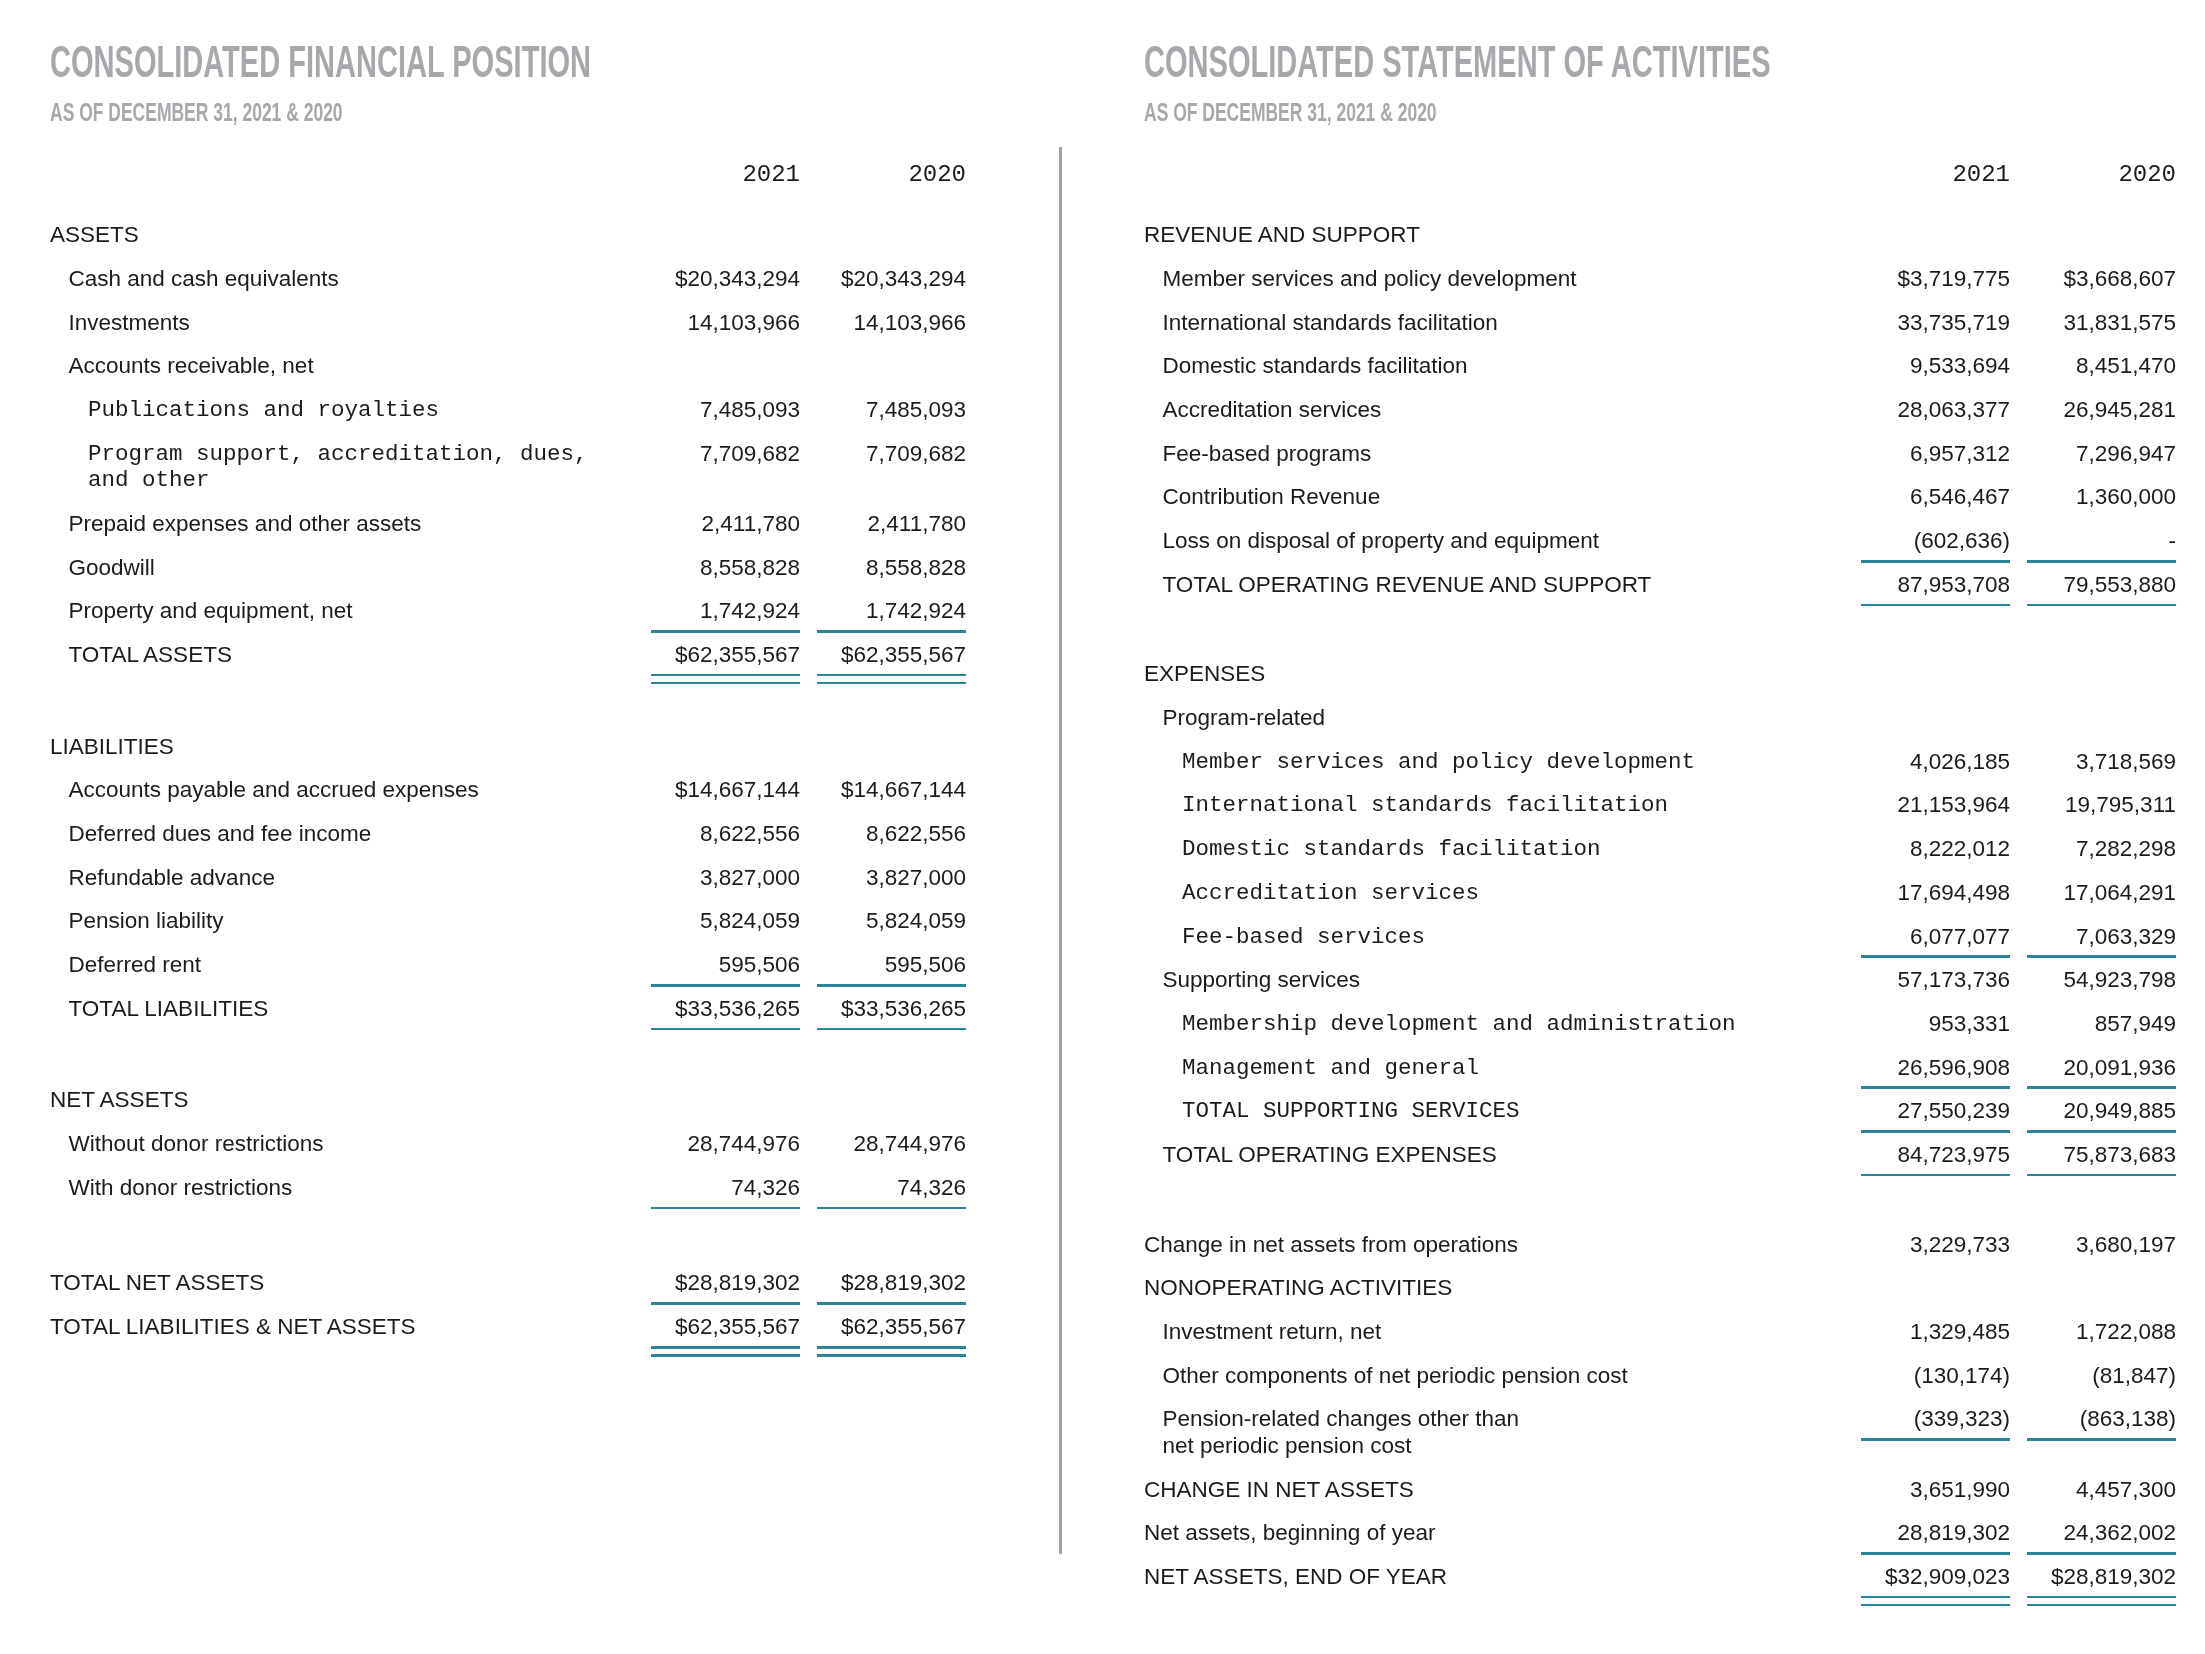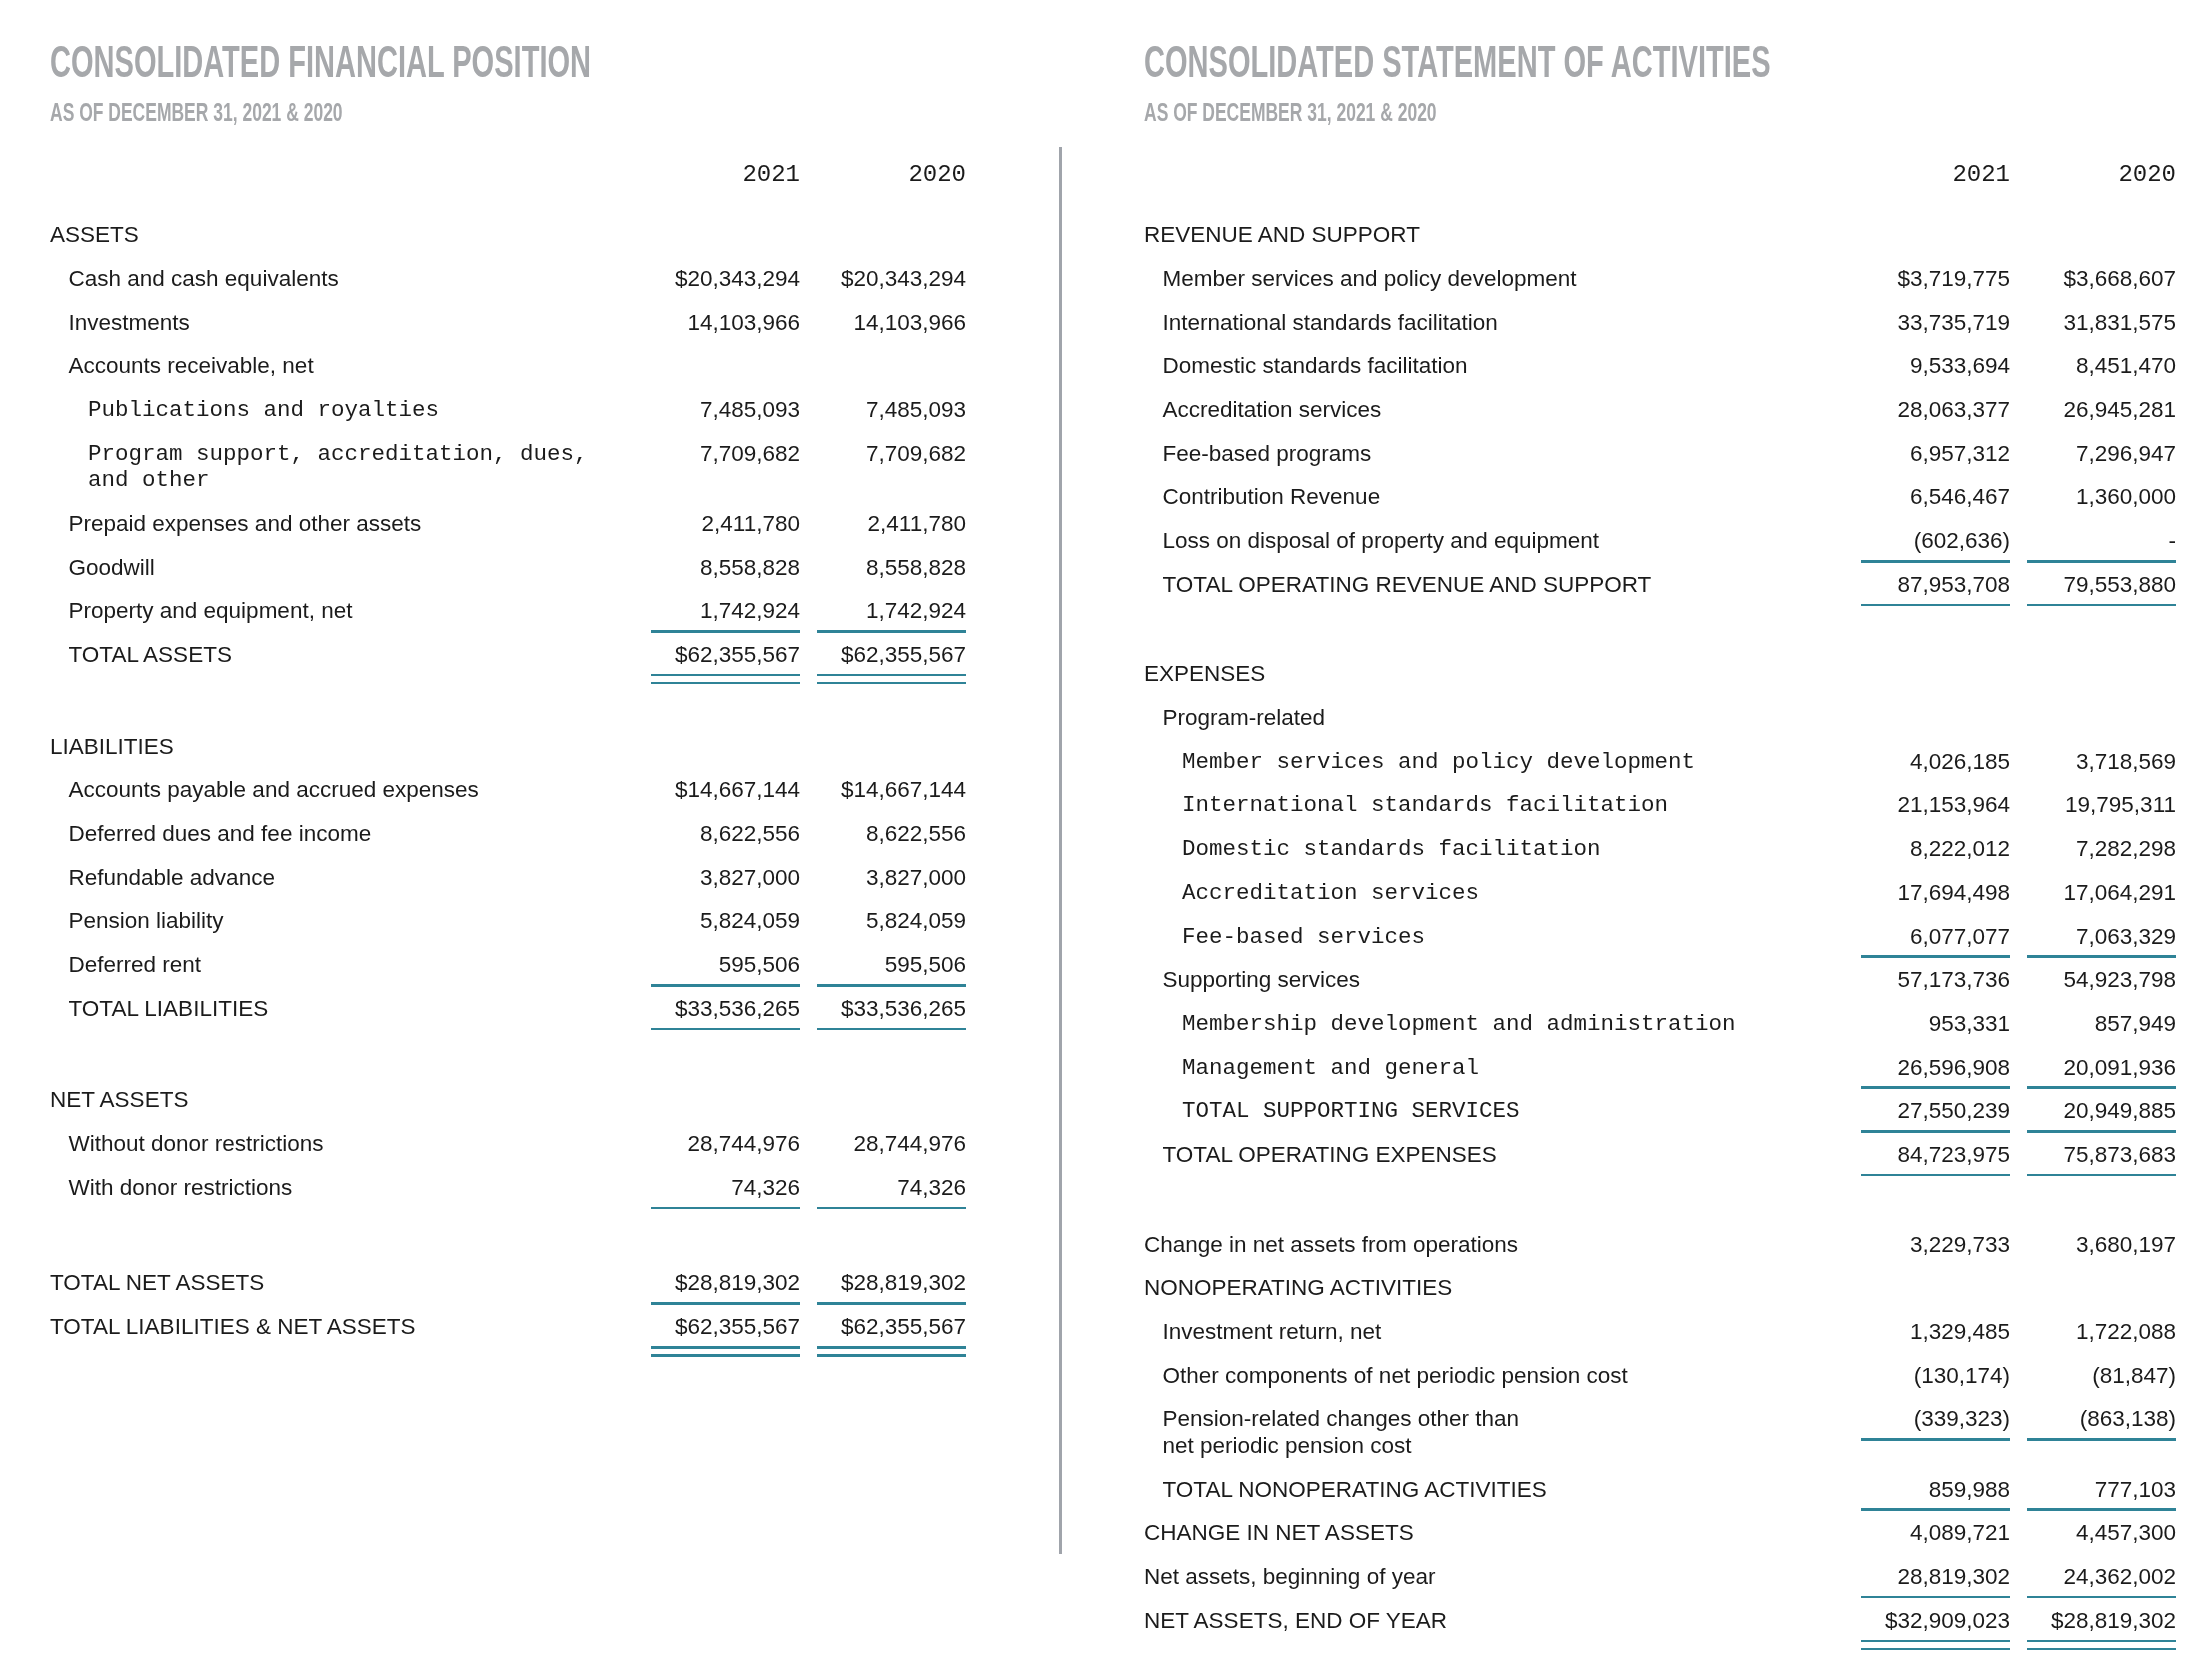--- a/index.html
+++ b/index.html
@@ -354,28 +354,23 @@
         <div class="row indent-1">
           <div class="lbl">Other components of net periodic pension cost</div>
           <div class="val">(130,174)</div>
           <div class="val">(81,847)</div>
         </div>
         <div class="row indent-1">
           <div class="lbl">Pension-related changes other than<div>net periodic pension cost</div></div>
           <div class="val u1">(339,323)</div>
           <div class="val u1">(863,138)</div>
         </div>
-        <div class="row indent-1">
-          <div class="lbl">TOTAL NONOPERATING ACTIVITIES</div>
-          <div class="val u1">859,988</div>
-          <div class="val u1">777,103</div>
-        </div>
         <div class="row indent-0">
           <div class="lbl">CHANGE IN NET ASSETS</div>
-          <div class="val">4,089,721</div>
+          <div class="val">3,651,990</div>
           <div class="val">4,457,300</div>
         </div>
         <div class="row indent-0">
           <div class="lbl">Net assets, beginning of year</div>
           <div class="val u1">28,819,302</div>
           <div class="val u1">24,362,002</div>
         </div>
         <div class="row indent-0">
           <div class="lbl">NET ASSETS, END OF YEAR</div>
           <div class="val u2">$32,909,023</div>

